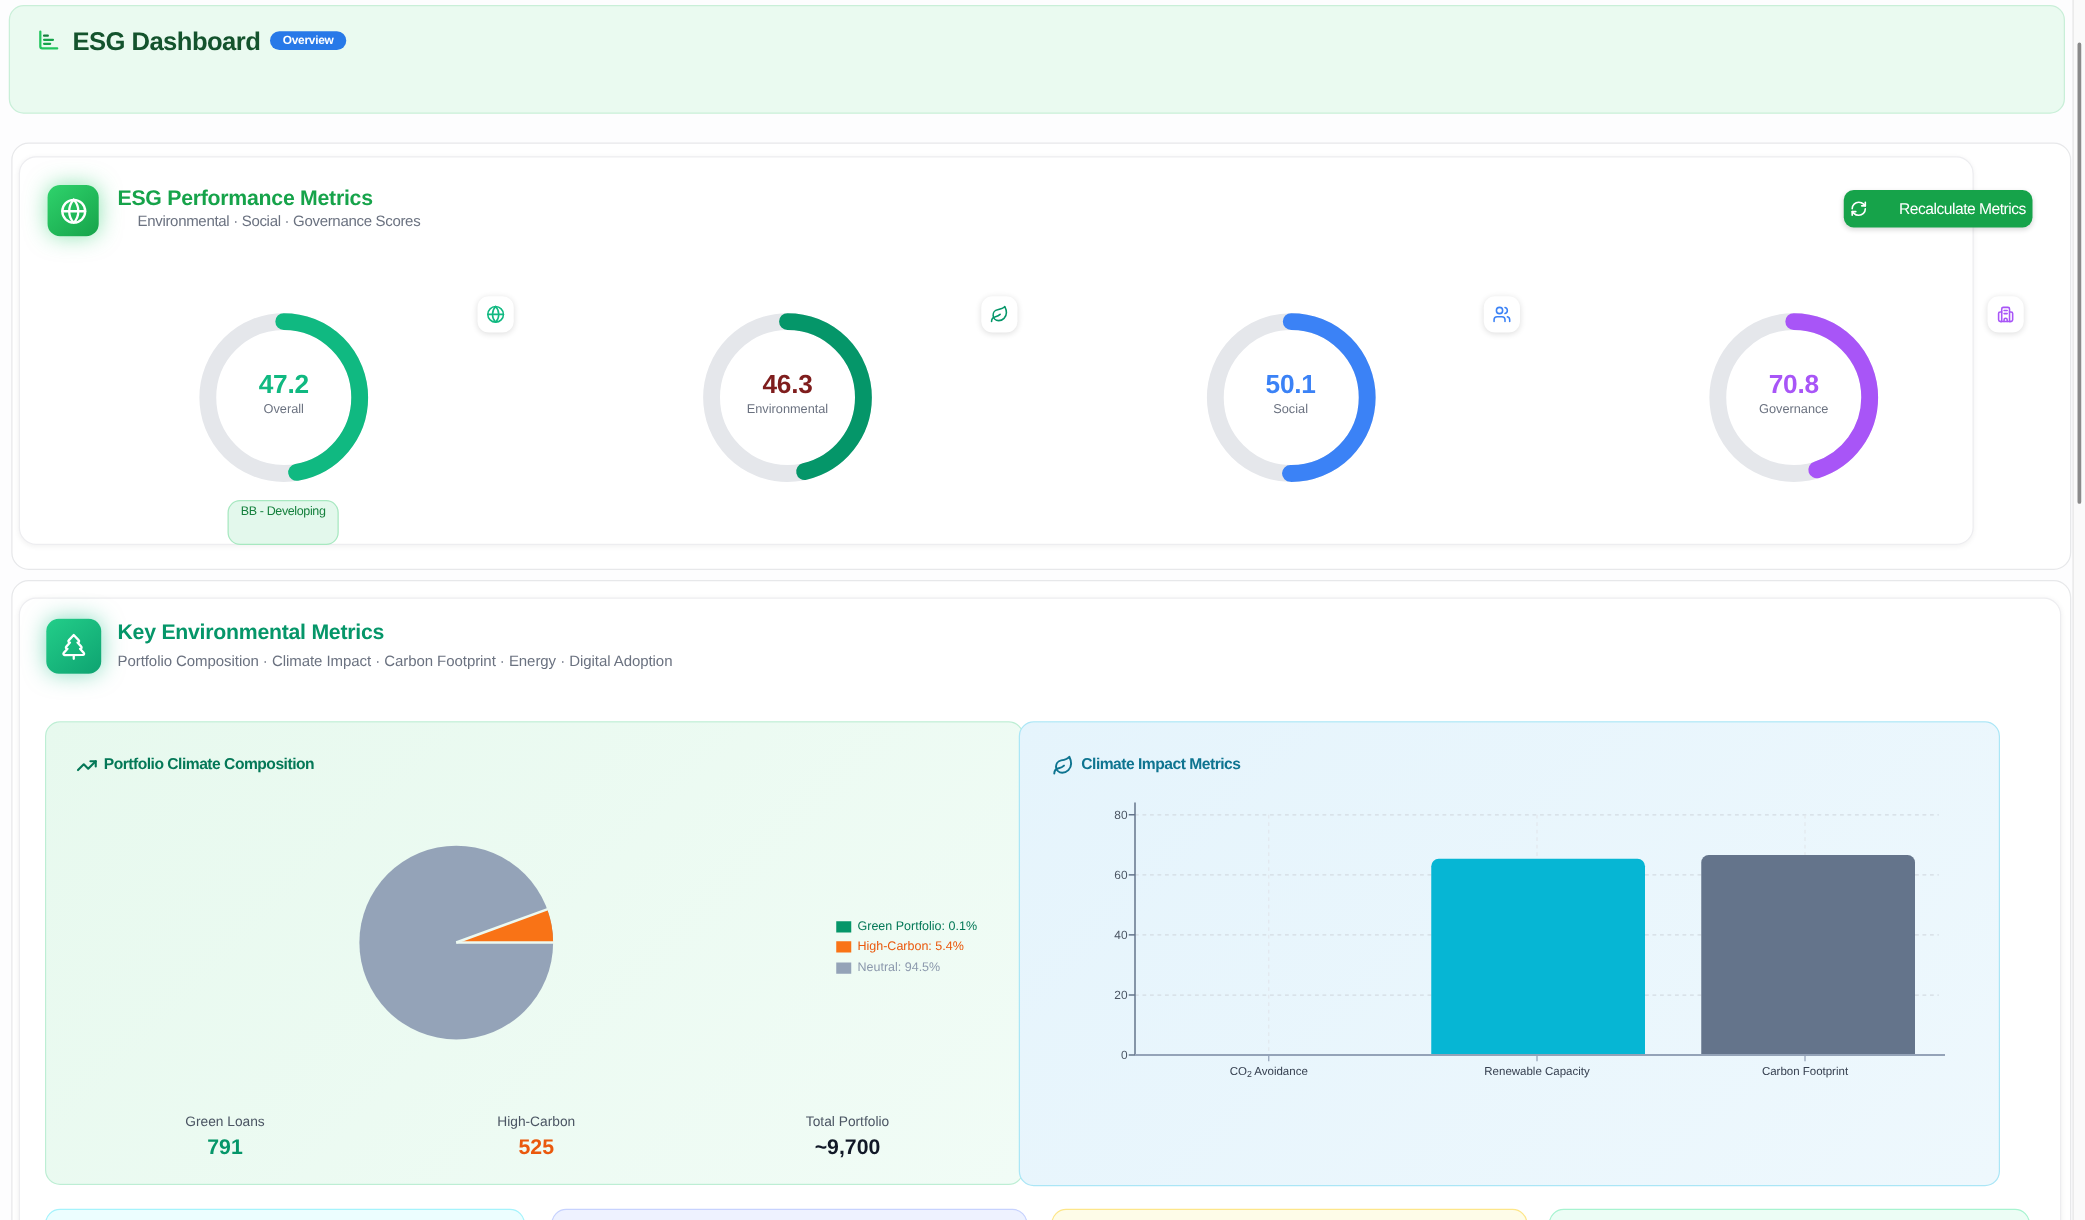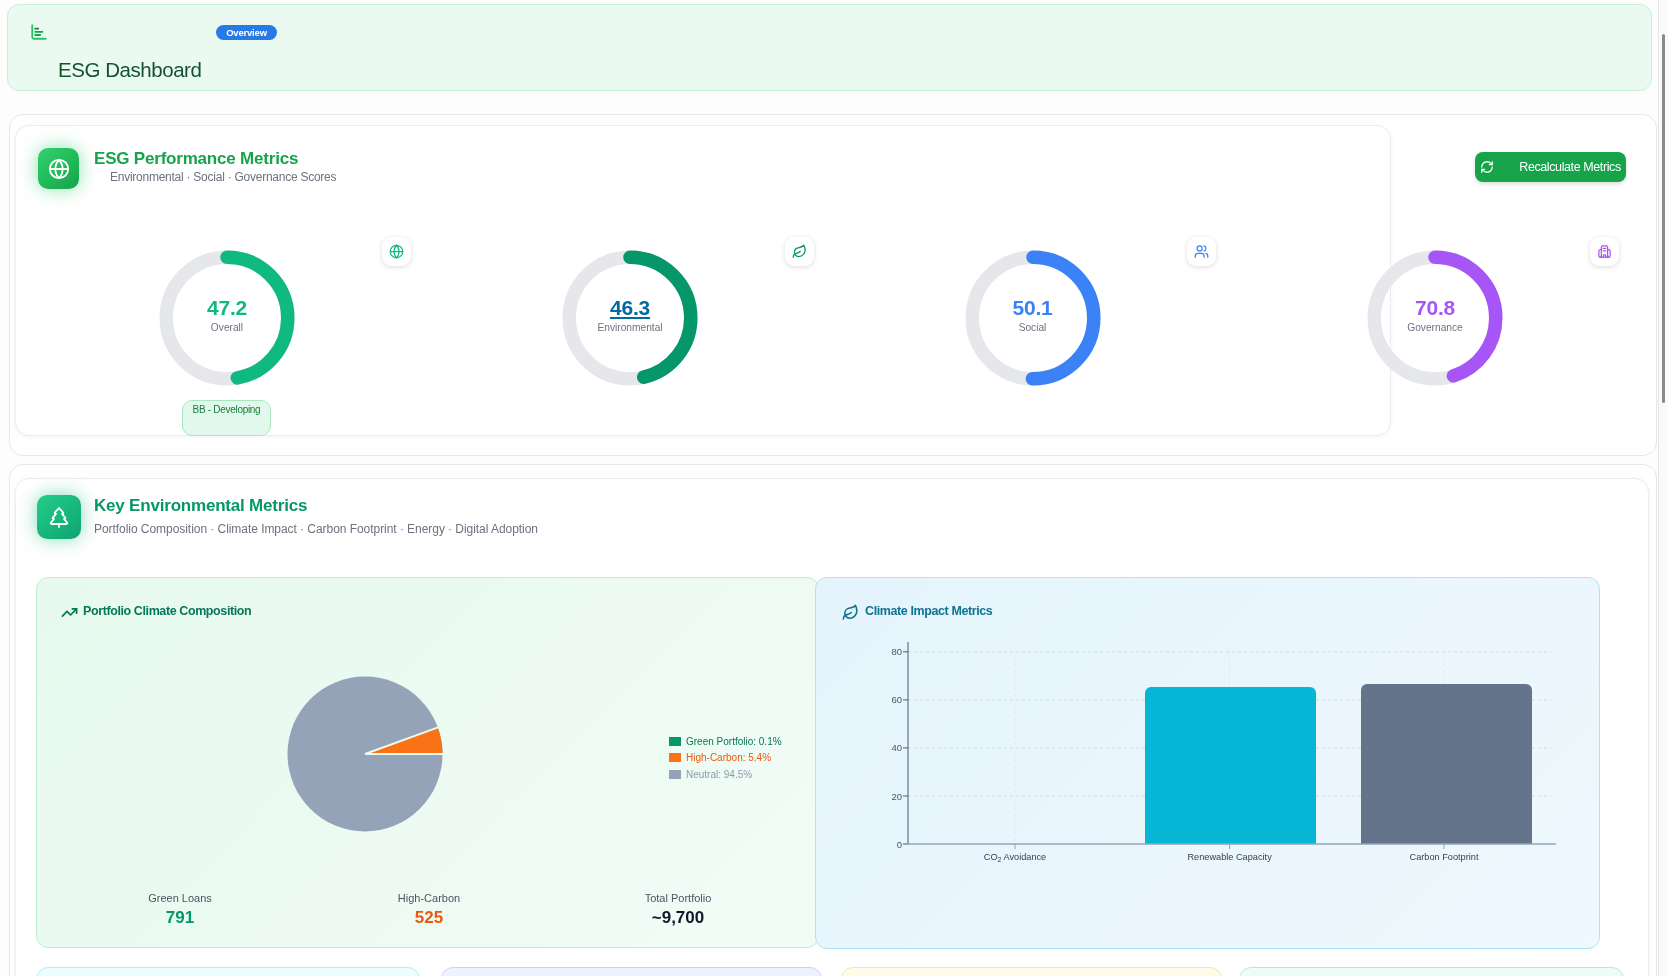--- a/index.html
+++ b/index.html
@@ -2,21 +2,21 @@
 <html><head>
 <meta charset="utf-8">
 <style>
 * { margin:0; padding:0; box-sizing:border-box; }
 html,body { width:1668px; height:976px; overflow:hidden; background:#fdfdfe; font-family:"Liberation Sans", sans-serif; }
 .abs { position:absolute; }
 #page { position:relative; width:1668px; height:976px; }
 
 
 #hdr { left:7px; top:4px; width:1645px; height:87px; background:#eafaf0; border:1px solid #c9efd8; border-radius:12px; }
-#hdr h1 { position:absolute; left:50px; top:17px; font-size:20.5px; letter-spacing:-0.45px; font-weight:normal; color:#14532d;margin-top:36px; }
+#hdr h1 { position:absolute; left:50px; top:17px; font-size:20.5px; letter-spacing:-0.45px; font-weight:bold; color:#14532d; }
 #hdr .badge { position:absolute; left:208px; top:20px; width:61px; height:15px; background:#2879e8; border-radius:8px; color:#fff; font-size:9.5px; letter-spacing:-0.2px; font-weight:bold; text-align:center; line-height:15px; }
 #hdr p { position:absolute; left:22px; top:51px; font-size:12px; color:#15803d; }
 
 
 .sec { background:#fff; border:1px solid #e7e8ea; border-radius:14px; }
 .inner { position:absolute; background:#fff; border:1px solid #ededf0; border-radius:14px; box-shadow:0 1px 4px rgba(0,0,0,0.05); }
 .tile { position:absolute; border-radius:10px; display:flex; align-items:center; justify-content:center; }
 .sectitle { position:absolute; font-size:17px; letter-spacing:-0.2px; font-weight:bold; }
 .subtitle { position:absolute; font-size:12px; letter-spacing:-0.25px; color:#6b7280; }
 
@@ -53,21 +53,21 @@
       <path d="M3 3v16a2 2 0 0 0 2 2h16" stroke="#22c55e"></path>
       <path d="M7 7.4h4" stroke="#15803d"></path>
       <path d="M7 11.8h9.5" stroke="#16a34a"></path>
       <path d="M7 16h6.5" stroke="#16a34a"></path>
     </svg>
     <h1>ESG Dashboard</h1>
     <div class="badge">Overview</div>
   </div>
 
   <div class="sec abs" style="left:9px;top:114px;width:1648px;height:342px;"></div>
-  <div class="inner" style="left:15px;top:125px;width:1376px;height:311px;">
+  <div class="inner" style="left:15px;top:125px;width:1564px;height:311px;">
     <div class="tile" style="left:22px;top:22px;width:41px;height:41px;background:linear-gradient(140deg,#2fd36c,#16a34a);box-shadow:0 0 18px rgba(46,204,113,0.55);">
       <svg width="22" height="22" viewBox="0 0 24 24" fill="none" stroke="#fff" stroke-width="2" stroke-linecap="round" stroke-linejoin="round">
           <circle cx="12" cy="12" r="10"></circle>
           <path d="M12 2a14.5 14.5 0 0 0 0 20 14.5 14.5 0 0 0 0-20"></path>
           <path d="M2 12h20"></path>
         </svg>
     </div>
     <div class="sectitle" style="left:78px;top:23px;color:#16a34a;">ESG Performance Metrics</div>
     <div class="subtitle" style="left:78px;top:44px;margin-left:16px;">Environmental · Social · Governance Scores</div>
   </div>
@@ -86,21 +86,21 @@
     <circle cx="68" cy="68" r="60.75" fill="none" stroke="#e5e7eb" stroke-width="13.5"></circle>
     <circle cx="68" cy="68" r="60.75" fill="none" stroke="#10b981" stroke-width="13.5" stroke-linecap="round" stroke-dasharray="180.2 381.7" transform="rotate(-90 68 68)"></circle>
   </svg>
   <div class="gnum" style="left:167px;top:296px;color:#10b981;">47.2</div>
   <div class="glab" style="left:167px;top:322px;">Overall</div>
 
   <svg class="abs" style="left:562px;top:249.5px" width="136" height="136" viewBox="0 0 136 136">
     <circle cx="68" cy="68" r="60.75" fill="none" stroke="#e5e7eb" stroke-width="13.5"></circle>
     <circle cx="68" cy="68" r="60.75" fill="none" stroke="#059669" stroke-width="13.5" stroke-linecap="round" stroke-dasharray="176.7 381.7" transform="rotate(-90 68 68)"></circle>
   </svg>
-  <div class="gnum" style="left:570px;top:296px;color:#0369a1;text-decoration:underline;">46.3</div>
+  <div class="gnum" style="left:570px;top:296px;color:#7f1d1d;">46.3</div>
   <div class="glab" style="left:570px;top:322px;">Environmental</div>
 
   <svg class="abs" style="left:964.5px;top:249.5px" width="136" height="136" viewBox="0 0 136 136">
     <circle cx="68" cy="68" r="60.75" fill="none" stroke="#e5e7eb" stroke-width="13.5"></circle>
     <circle cx="68" cy="68" r="60.75" fill="none" stroke="#3b82f6" stroke-width="13.5" stroke-linecap="round" stroke-dasharray="191.2 381.7" transform="rotate(-90 68 68)"></circle>
   </svg>
   <div class="gnum" style="left:972.5px;top:296px;color:#3b82f6;">50.1</div>
   <div class="glab" style="left:972.5px;top:322px;">Social</div>
 
   <svg class="abs" style="left:1367px;top:249.5px" width="136" height="136" viewBox="0 0 136 136">

